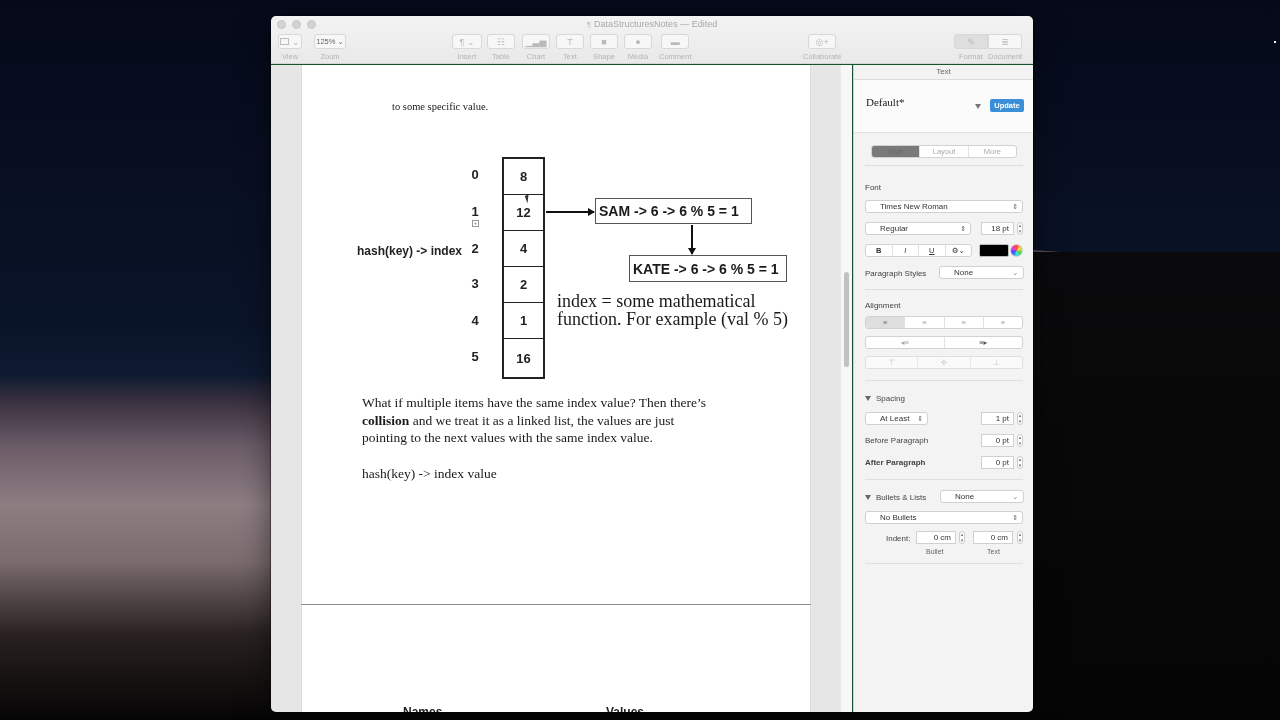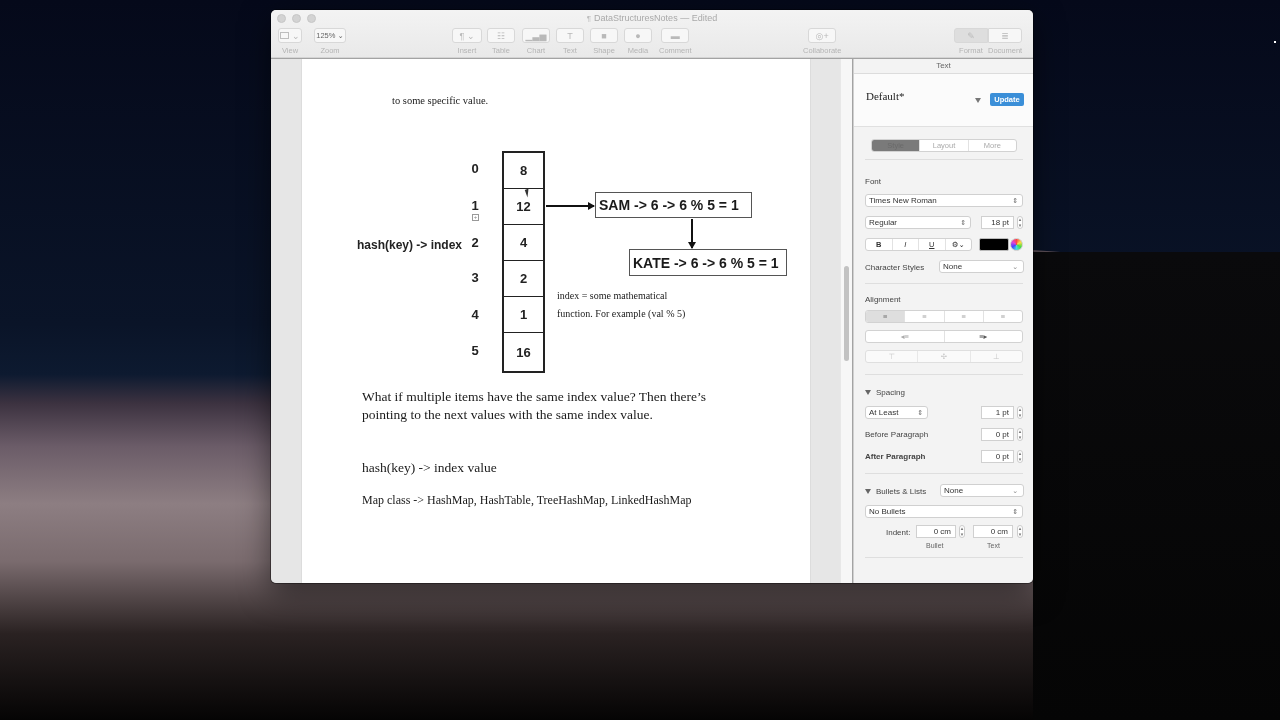--- a/index.html
+++ b/index.html
@@ -21,22 +21,22 @@
       radial-gradient(1px 1px at 1190px 200px, #8ac 50%, transparent 51%),
       radial-gradient(1px 1px at 1220px 290px, #9ab 50%, transparent 51%),
       radial-gradient(1px 1px at 1070px 160px, #789 50%, transparent 51%);
   }
   .dune-right { position: absolute; left: 1033px; top: 252px; width: 247px; height: 470px;
     background: linear-gradient(180deg, #0a0a0c 0%, #050505 100%); }
   .dune-right-crest { position: absolute; left: 1033px; top: 250px; width: 200px; height: 22px;
     background: linear-gradient(180deg, #5d5058, #3a3038); clip-path: polygon(0 0, 60% 40%, 100% 100%, 0 100%); }
 
   
-  .window { position: absolute; left: 271px; top: 10px; width: 762px; height: 573px;
-    background: #a3a3a3; border-radius: 5px; overflow: hidden;
+  .window { position: absolute; left: 271px; top: 16px; width: 762px; height: 696px;
+    background: #14532d; border-radius: 5px; overflow: hidden;
     box-shadow: 0 0 0 1px rgba(0,0,0,0.35), 0 10px 30px rgba(0,0,0,0.5); }
   .titlebar { height: 48px; background: linear-gradient(#f3f3f3, #e9e9e9); border-bottom: 1px solid #d4d4d4; position: relative; }
   .traffic { position: absolute; top: 4px; left: 6px; display: flex; gap: 6px; }
   .traffic span { width: 9px; height: 9px; border-radius: 50%; background: #d3d3d3; border: 1px solid #c6c6c6; display: block; }
   .win-title { position: absolute; top: 3px; left: 0; right: 0; text-align: center; font-size: 9px; color: #a9a9a9; }
   .win-title .doc-icon { font-size: 8px; margin-right: 3px; color: #bbb; }
   .tb-group { position: absolute; top: 18px; display: flex; flex-direction: column; align-items: center; }
   .tb-btn { height: 15px; border: 1px solid #d8d8d8; border-radius: 3px; background: #f7f7f7; display: flex; align-items: center; justify-content: center; color: #b9b9b9; font-size: 9px; }
   .tb-label { font-size: 7.5px; color: #b4b4b4; margin-top: 3px; }
   .icon-box { display: inline-block; width: 9px; height: 7px; border: 1px solid #bdbdbd; }
@@ -73,21 +73,21 @@
   .style-header { height: 53px; background: #fbfbfb; border-bottom: 1px solid #e0e0e0; position: relative; }
   .style-name { position: absolute; left: 12px; top: 16px; font-family: "Liberation Serif", serif; font-size: 11px; color: #222; }
   .style-caret { position: absolute; left: 121px; top: 24px; border-top: 5px solid #777; border-left: 3.5px solid transparent; border-right: 3.5px solid transparent; }
   .update-btn { position: absolute; left: 136px; top: 19px; width: 34px; height: 13px; background: #3b8fd8; color: #fff; font-size: 7.5px; font-weight: bold; border-radius: 2px; text-align: center; line-height: 13px; }
   .seg { position: absolute; display: flex; border: 1px solid #d2d2d2; border-radius: 3px; background: #fff; overflow: hidden; height: 13px; }
   .seg > div { flex: 1; text-align: center; font-size: 7.5px; color: #aaa; line-height: 12px; border-right: 1px solid #e2e2e2; }
   .seg > div:last-child { border-right: none; }
   .seg > div.active { background: #7a7a7a; color: #6a6a6a; }
   .seg > div.sel { background: #dedede; color: #777; }
   .sb-label { position: absolute; font-size: 8px; color: #444; }
-  .popup { position: absolute; height: 13px; background: #fff; border: 1px solid #d0d0d0; border-radius: 3px; font-size: 8px; color: #333; line-height: 12px; padding-left: 3px; }
+  .popup { position: absolute; height: 13px; background: #fff; border: 1px solid #d0d0d0; border-radius: 3px; font-size: 8px; color: #333; line-height: 12px; padding-left: 14px; }
   .popup .updown { position: absolute; right: 4px; top: 0; font-size: 7px; color: #666; }
   .popup .chev { position: absolute; right: 5px; top: 0; font-size: 7px; color: #888; }
   .field { position: absolute; height: 13px; background: #fff; border: 1px solid #d0d0d0; font-size: 8px; color: #333; line-height: 12px; text-align: right; padding-right: 4px; }
   .stepper { position: absolute; width: 6px; height: 13px; border: 1px solid #ccc; border-radius: 3px; background: #fff; font-size: 5px; color: #777; line-height: 5.5px; text-align: center; }
   .color-well { position: absolute; left: 125px; top: 179px; width: 30px; height: 13px; background: #000; border: 1px solid #bbb; border-radius: 2px; }
   .color-wheel { position: absolute; left: 156px; top: 179px; width: 13px; height: 13px; border-radius: 50%;
     background: conic-gradient(#f44, #fd4, #4d4, #4dd, #44f, #d4d, #f44); border: 1px solid #ccc; }
   .disclosure { display: inline-block; border-top: 5px solid #666; border-left: 3px solid transparent; border-right: 3px solid transparent; margin-right: 5px; vertical-align: middle; }
   .sb-sep { position: absolute; left: 11px; width: 158px; height: 1px; background: #dedede; }
   .mini { position: absolute; font-size: 7px; color: #666; }
@@ -185,32 +185,32 @@
           <div class="cell">1</div>
           <div class="cell">16</div>
         </div>
         <div class="cursor" style="left:224px; top:130px;"></div>
 
         <div class="arrow-h" style="left:244px; top:146px; width:48px;"></div>
         <div class="node-box" style="left:293px; top:133px; width:157px; height:26px;">SAM -&gt; 6 -&gt; 6 % 5 = 1</div>
         <div class="arrow-v" style="left:389px; top:160px; height:29px;"></div>
         <div class="node-box" style="left:327px; top:190px; width:158px; height:27px;">KATE -&gt; 6 -&gt; 6 % 5 = 1</div>
 
-        <div class="serif" style="position:absolute; left:255px; top:228px; font-size:10px; line-height:17.5px;">
+        <div class="serif" style="position:absolute; left:255px; top:228px; font-size:18px; line-height:17.5px;">
           <div>index = some mathematical</div>
           <div>function. For example (val % 5)</div>
         </div>
       </div>
 
       <div class="body-lg serif" style="top:329px; left:60px;">
         <div>What if multiple items have the same index value? Then there’s</div>
+        <div><b>collision</b><span> and we treat it as a linked list, the values are just</span></div>
         <div>pointing to the next values with the same index value.</div>
       </div>
       <div class="body-lg serif" style="top:400px; left:60px;">hash(key) -&gt; index value</div>
-      <div class="serif" style="position:absolute; top:434px; left:60px; font-size:12px;">Map class -&gt; HashMap, HashTable, TreeHashMap, LinkedHashMap</div>
 
       <div class="table-head" style="left:101px;">Names</div>
       <div class="table-head" style="left:304px;">Values</div>
     </div>
     <div class="page2-divider"></div>
     <div class="scroll-track">
       <div class="scroll-thumb"></div>
     </div>
   </div>
 
@@ -241,21 +241,21 @@
 
     <div class="seg" style="left:11px; top:179px; width:107px;">
       <div style="color:#333; font-weight:bold;">B</div>
       <div style="color:#333; font-style:italic;">I</div>
       <div style="color:#333; text-decoration:underline;">U</div>
       <div style="color:#333;">⚙⌄</div>
     </div>
     <div class="color-well"></div>
     <div class="color-wheel"></div>
 
-    <div class="sb-label" style="left:11px; top:204px;">Character Styles</div>
+    <div class="sb-label" style="left:11px; top:204px;">Paragraph Styles</div>
     <div class="popup" style="left:85px; top:201px; width:85px;">
       <span>None</span><span class="chev">⌄</span>
     </div>
     <div class="sb-sep" style="top:224px;"></div>
 
     <div class="sb-label" style="left:11px; top:236px;">Alignment</div>
     <div class="seg" style="left:11px; top:251px; width:158px;">
       <div class="sel">≡</div>
       <div>≡</div>
       <div>≡</div>

